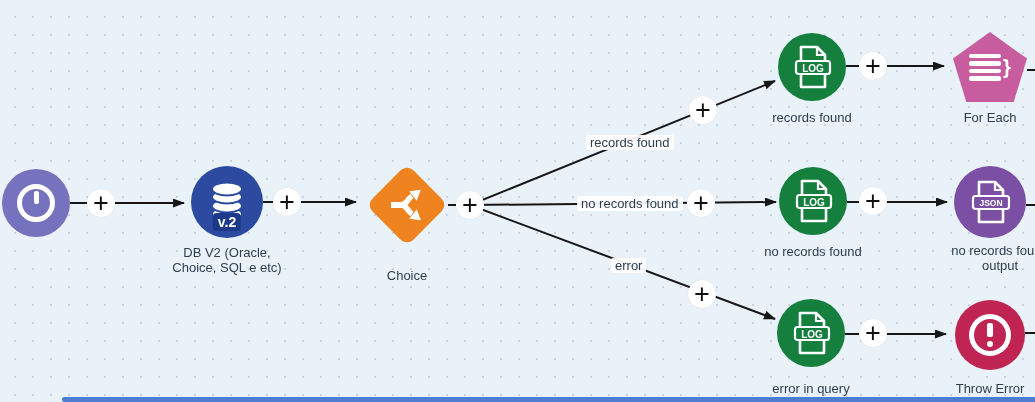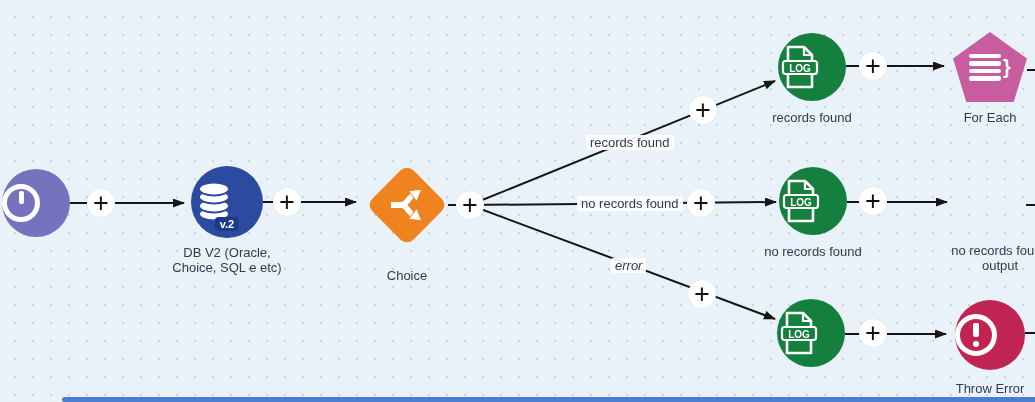--- a/index.html
+++ b/index.html
@@ -4,21 +4,21 @@
 <style>
   * { margin:0; padding:0; box-sizing:border-box; }
   body { font-family:"Liberation Sans", sans-serif; }
   #canvas {
     position:relative; width:1035px; height:402px; overflow:hidden;
     background-color:#e9f1f9;
     background-image:radial-gradient(#c7d3e2 1.1px, rgba(0,0,0,0) 1.3px);
     background-size:18px 18px; background-position:6px 8px;
   }
   #wires { position:absolute; left:0; top:0; z-index:1; }
-  .node { position:absolute; z-index:2; border-radius:50%; display:flex; align-items:center; justify-content:flex-start; }
+  .node { position:absolute; z-index:2; border-radius:50%; display:flex; align-items:center; justify-content:center; }
   .lbl { position:absolute; z-index:2; font-size:13px; line-height:15px; color:#2d3e50; text-align:center; }
   .wire-lbl { position:absolute; z-index:3; font-size:13px; color:#2d3e50; background:rgba(255,255,255,0.92); padding:0 4px; border-radius:2px; white-space:nowrap; }
   .plus { position:absolute; z-index:3; width:28px; height:28px; border-radius:50%; background:#ffffff;
           display:flex; align-items:center; justify-content:center; cursor:pointer;
           font-size:27px; font-weight:400; color:#101010; line-height:0; box-shadow:0 0 1px rgba(0,0,0,0.15); }
   
   .trigger { background:#7573bd; width:68px; height:68px; left:2px; top:169px; }
   .db      { background:#2c4ba0; width:72px; height:72px; left:191px; top:166px; }
   .lognode { background:#157f3e; width:68px; height:68px; }
   .jsonnode{ background:#7b50a4; width:72px; height:72px; left:954px; top:166px; }
@@ -37,21 +37,21 @@
   .bang { position:relative; width:42px; height:42px; border:5px solid #fff; border-radius:50%; }
   .bang .bar { position:absolute; width:6px; height:14px; background:#fff; left:13px; top:4px; border-radius:2px; }
   .bang .dot { position:absolute; width:6px; height:6px; background:#fff; left:13px; bottom:4px; border-radius:50%; }
   
   .bars { display:flex; flex-direction:column; gap:3px; }
   .bars i { display:block; width:32px; height:4.5px; background:#fff; border-radius:2px; }
   .brace { color:#fff; font-size:20px; font-weight:bold; margin-left:2px; line-height:1; }
   .fe-icon { display:flex; align-items:center; }
   
   .badge { position:absolute; z-index:3; left:50%; transform:translateX(-50%); bottom:7px;
-           background:#1d3a8a; color:#fff; font-size:11px; font-weight:bold; padding:1px 5px; border-radius:4px; }
+           background:#1d3a8a; color:#fff; font-size:14px; font-weight:bold; padding:1px 5px; border-radius:4px; }
   .band-log  { fill:#157f3e; }
   .band-json { fill:#7b50a4; }
   .hsb { position:absolute; z-index:4; left:62px; right:0; bottom:0; height:5px; background:#4b7ed2; border-radius:3px 0 0 3px; }
 </style>
 </head>
 <body>
 
 <div id="canvas">
 
   <svg id="wires" width="1035" height="402">
@@ -116,21 +116,21 @@
     </div>
   </div>
   <div class="lbl" style="left:377px; top:268px; width:60px;">Choice</div>
 
   <div class="plus" style="left:456px; top:191px;">
       <span>+</span>
     </div>
 
   <div class="wire-lbl" style="left:586px; top:135px;">records found</div>
   <div class="wire-lbl" style="left:577px; top:196px;">no records found</div>
-  <div class="wire-lbl" style="left:611px; top:258px;font-style:italic;">error</div>
+  <div class="wire-lbl" style="left:611px; top:258px;">error</div>
 
   <div class="plus" style="left:689px; top:96px;">
       <span>+</span>
     </div>
   <div class="plus" style="left:687px; top:189px;">
       <span>+</span>
     </div>
   <div class="plus" style="left:688px; top:280px;">
       <span>+</span>
     </div>
@@ -169,33 +169,42 @@
       <rect x="5" y="17" width="34" height="13" rx="2.5" class="band-log" stroke="#fff" stroke-width="2.2"></rect>
       <text x="22" y="27.5" text-anchor="middle" font-size="10" font-weight="bold" fill="#fff">LOG</text>
     </svg>
   </div>
   <div class="lbl" style="left:753px; top:244px; width:120px;">no records found</div>
 
   <div class="plus" style="left:859px; top:187px;">
       <span>+</span>
     </div>
 
+  <div class="node jsonnode">
+    <svg width="42" height="46" viewBox="0 0 42 46">
+      <path d="M10 3 H26 L34 11 V43 H10 Z" fill="none" stroke="#fff" stroke-width="2.6" stroke-linejoin="round"></path>
+      <path d="M26 3 V11 H34" fill="none" stroke="#fff" stroke-width="2.2"></path>
+      <rect x="4" y="17" width="36" height="13" rx="2.5" class="band-json" stroke="#fff" stroke-width="2.2"></rect>
+      <text x="22" y="27" text-anchor="middle" font-size="8.5" font-weight="bold" fill="#fff">JSON</text>
+    </svg>
+  </div>
   <div class="lbl" style="left:935px; top:243px; width:130px;">
     <div>no records found</div>
     <div>output</div>
   </div>
 
   <div class="node lognode" style="left:777px; top:299px;">
     <svg width="42" height="46" viewBox="0 0 42 46">
       <path d="M10 3 H26 L34 11 V43 H10 Z" fill="none" stroke="#fff" stroke-width="2.6" stroke-linejoin="round"></path>
       <path d="M26 3 V11 H34" fill="none" stroke="#fff" stroke-width="2.2"></path>
       <rect x="5" y="17" width="34" height="13" rx="2.5" class="band-log" stroke="#fff" stroke-width="2.2"></rect>
       <text x="22" y="27.5" text-anchor="middle" font-size="10" font-weight="bold" fill="#fff">LOG</text>
     </svg>
   </div>
+  <div class="lbl" style="left:751px; top:381px; width:120px;">error in query</div>
 
   <div class="plus" style="left:859px; top:319px;">
       <span>+</span>
     </div>
 
   <div class="node thrownode">
     <div class="bang">
         <div class="bar"></div>
         <div class="dot"></div>
       </div>

